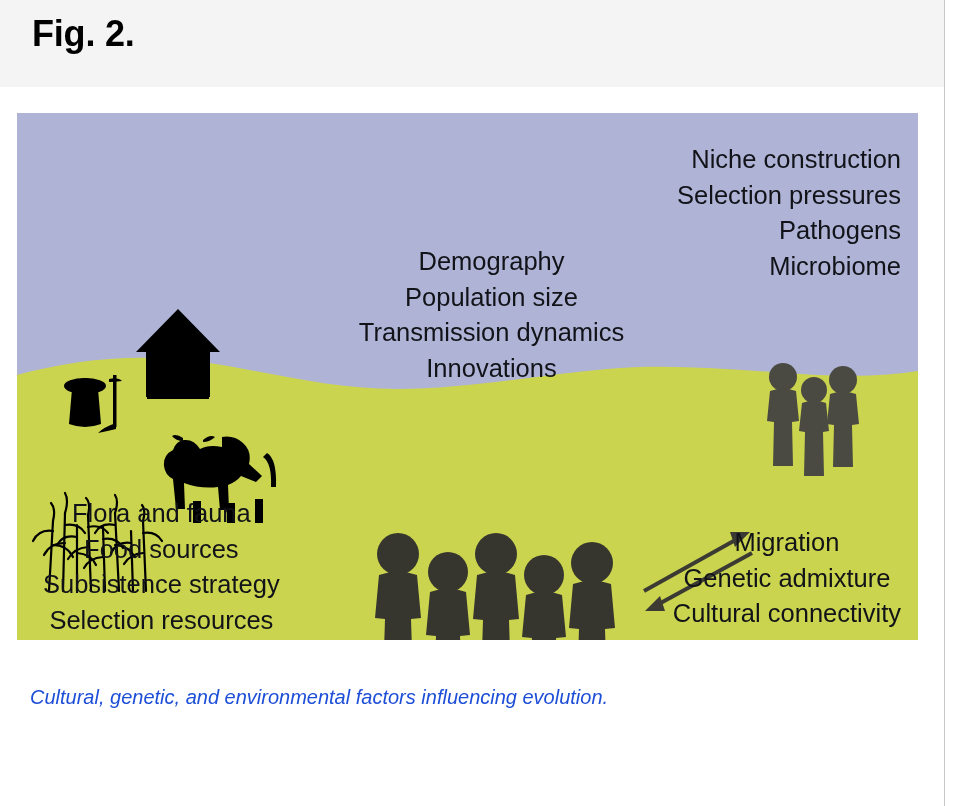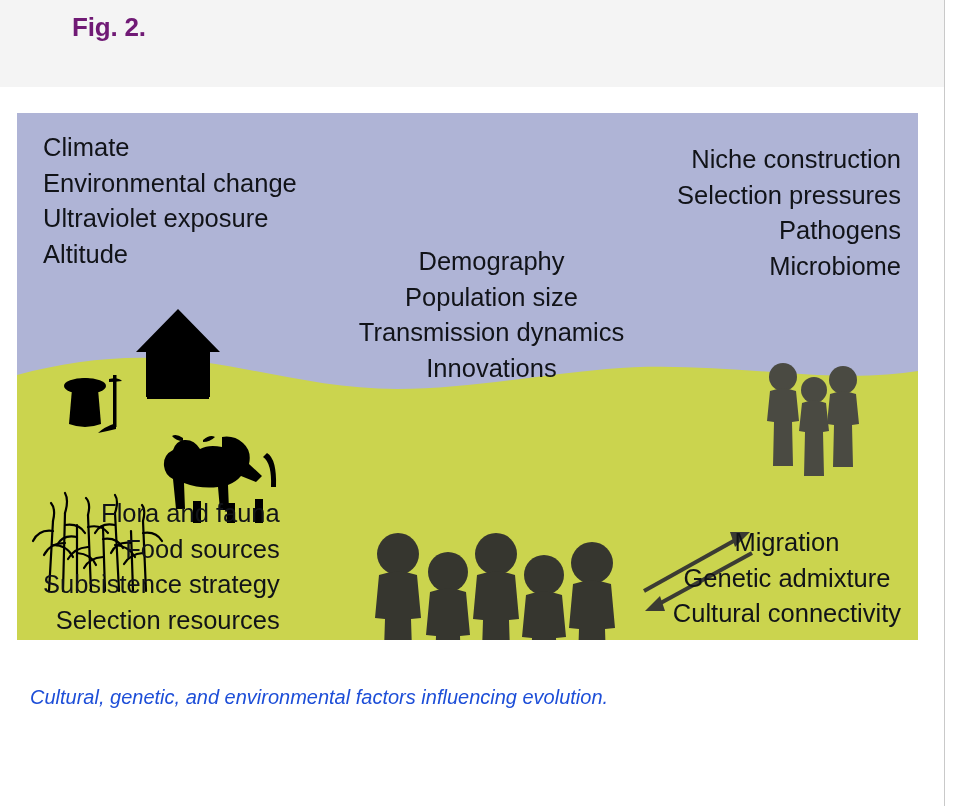--- a/index.html
+++ b/index.html
@@ -20,26 +20,25 @@
   
   #header-band {
     position: absolute;
     left: 0; top: 0;
     width: 945px; height: 87px;
     background: #f4f4f4;
   }
   #fig-title {
     position: absolute;
     left: 32px; top: 12px;
-    font-size: 26px;
+    font-size: 36px;
     font-weight: bold;
-    color: #701a75;
+    color: #000000;
     letter-spacing: -0.2px;
     line-height: 1.2;
-    margin-left: 40px;
   }
 
   
   #right-divider {
     position: absolute;
     left: 944px; top: 0;
     width: 1px; height: 806px;
     background: #c9c9c9;
   }
   #right-gutter {
@@ -65,21 +64,21 @@
     font-size: 25.5px;
     line-height: 35.5px;
     white-space: nowrap;
     font-family: "Liberation Sans", sans-serif;
   }
   .fig-text div { white-space: nowrap; }
 
   #txt-environment { left: 26px;  top: 17px;  text-align: left; }
   #txt-niche       { right: 17px; top: 17px;  text-align: right; margin-top: 12px; }
   #txt-demography  { left: 0;     top: 131px; width: 901px; text-align: center; margin-left: 24px; }
-  #txt-resources   { left: 26px;  top: 383px; text-align: right; }
+  #txt-resources   { left: 26px;  top: 383px; text-align: center; }
   #txt-migration   { right: 17px; top: 412px; text-align: center; }
 
   
   #caption {
     position: absolute;
     left: 30px; top: 673px;
     width: 860px;
     font-size: 20px;
     line-height: 48px;
     font-style: italic;
@@ -238,26 +237,20 @@
 
         <line x1="627" y1="478" x2="722" y2="425" stroke-width="4"></line>
         <polygon points="733,419 713,419 718,434" stroke="none"></polygon>
 
         <line x1="735" y1="440" x2="640" y2="492" stroke-width="4"></line>
         <polygon points="628,498 648,498 643,483" stroke="none"></polygon>
       </g>
 
     </svg>
 
-    <div class="fig-text" id="txt-environment">
-      <div>Climate</div>
-      <div>Environmental change</div>
-      <div>Ultraviolet exposure</div>
-      <div>Altitude</div>
-    </div>
 
     <div class="fig-text" id="txt-niche">
       <div>Niche construction</div>
       <div>Selection pressures</div>
       <div>Pathogens</div>
       <div>Microbiome</div>
     </div>
 
     <div class="fig-text" id="txt-demography">
       <div>Demography</div>

